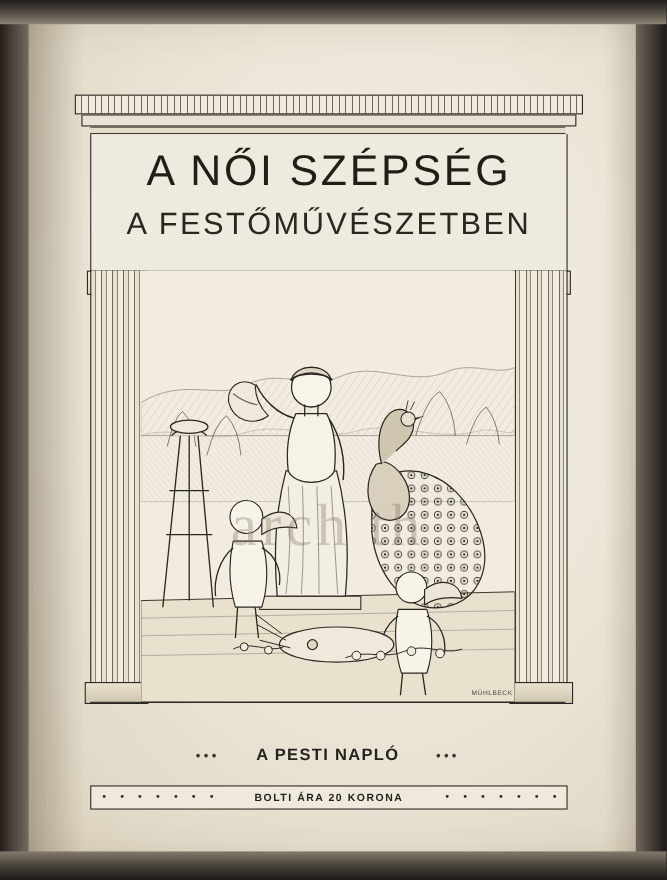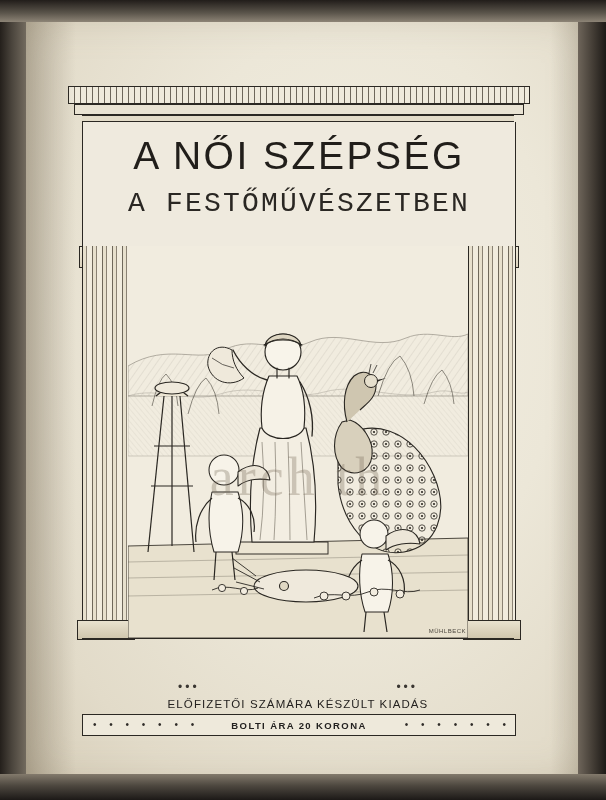--- a/index.html
+++ b/index.html
@@ -138,21 +138,21 @@
     font-size: 39px;
     letter-spacing: 2.5px;
     color: #211e1a;
     font-weight: 400;
   }
   .title-sub {
     position: absolute;
     left: 0; right: 0;
     top: 66px;
     text-align: center;
-    font-family: Liberation Mono, monospace;
+    font-family: Liberation Sans, sans-serif;
     font-size: 28px;
     letter-spacing: 2.2px;
     color: #2a2723;
     font-weight: 300;
   }
 
   
   .column {
     position: absolute;
     top: 160px;
@@ -470,22 +470,22 @@
           </svg>
 
           <div class="artist-sig">MÜHLBECK</div>
         </div>
 
         <div class="watermark">arch th</div>
 
         <div class="credits">
           <div class="rule-top"></div>
           <div class="c-pub-dots-l">•••</div>
+          <div class="credit-line c-publisher">A PESTI NAPLÓ</div>
           <div class="c-pub-dots-r">•••</div>
-          <div class="credit-line c-edition">ELŐFIZETŐI SZÁMÁRA KÉSZÜLT KIADÁS</div>
         </div>
 
         <div class="pricebar">
           <div class="dots-l">• • • • • • •</div>
           <div class="price-text">BOLTI ÁRA 20 KORONA</div>
           <div class="dots-r">• • • • • • •</div>
         </div>
 
       </div>
     </div>

